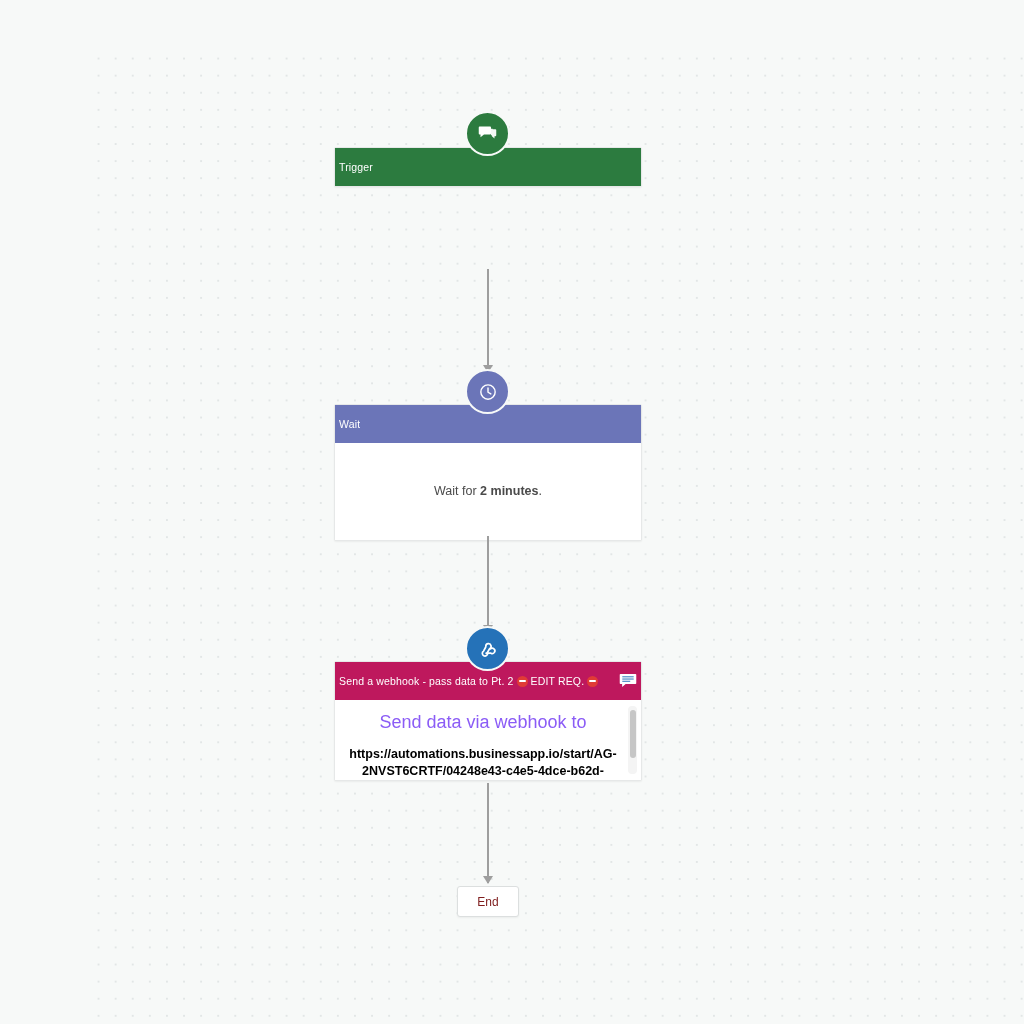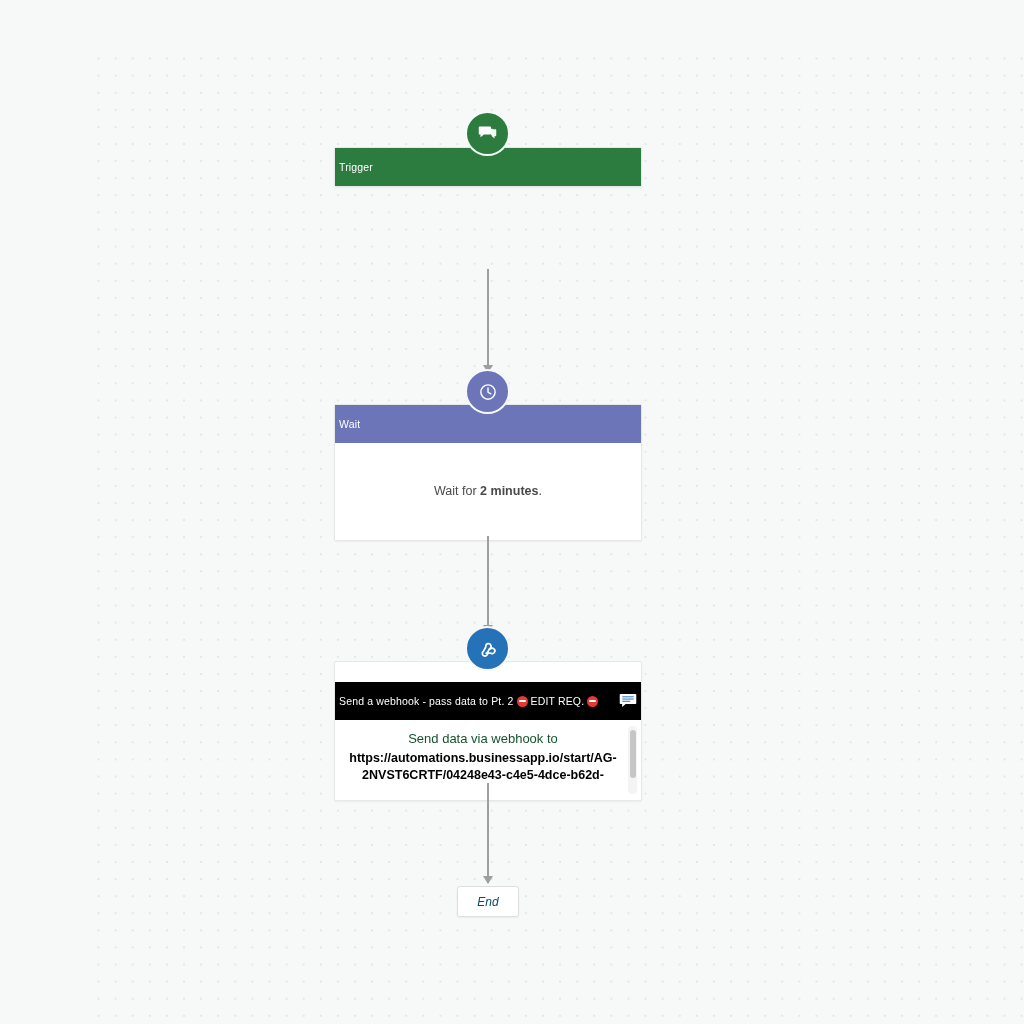--- a/index.html
+++ b/index.html
@@ -91,21 +91,21 @@
   
   #node-trigger  { top: 147px; }
   #node-trigger  .node-header { background: #2c7b3f; }
   #node-trigger  .node-body   { height: 83px; }
 
   #node-delay    { top: 404px; }
   #node-delay    .node-header { background: #6b75b8; }
   #node-delay    .node-body   { height: 97px; }
 
   #node-webhook  { top: 661px; }
-  #node-webhook  .node-header { background: #000000; justify-content: space-between; margin-top: 20px; }
+  #node-webhook  .node-header { background: #be185d; justify-content: space-between; }
   #node-webhook  .node-body   { height: 80px; padding: 8px 22px 8px 12px; align-items: flex-start; }
 
   
   .noentry {
     display: inline-block;
     width: 11px; height: 11px;
     border-radius: 50%;
     background: #e03b36;
     position: relative;
     vertical-align: -1px;
@@ -123,21 +123,21 @@
   }
 
   .header-comment-icon {
     flex: 0 0 auto;
     width: 18px; height: 16px;
     display: block;
   }
 
   
   .wh-text { width: 100%; }
-  .wh-line1 { font-size: 13px; color: #14532d; margin-bottom: 1px; }
+  .wh-line1 { font-size: 18px; color: #8b5cf6; margin-bottom: 9px; }
   .wh-url   { font-size: 12.5px; color: #000000; font-weight: bold; line-height: 1.38;
               word-break: break-all; }
 
   .scrollbar-track {
     position: absolute;
     right: 4px; top: 6px;
     width: 9px;
     height: 68px;
     background: #f4f4f4;
     border-radius: 4px;
@@ -196,23 +196,22 @@
     top: 886px;
     width: 62px;
     height: 31px;
     background: #ffffff;
     border: 1px solid #dcdfdf;
     border-radius: 3px;
     display: flex;
     align-items: center;
     justify-content: center;
     font-size: 12px;
-    color: #0c4a6e;
+    color: #7f1d1d;
     box-shadow: 0 1px 2px rgba(0,0,0,0.05);
-    font-style: italic;
   }
 </style>
 </head>
 <body>
 
 <div id="canvas">
   <div id="dotgrid"></div>
 
   <div id="flow">
 

